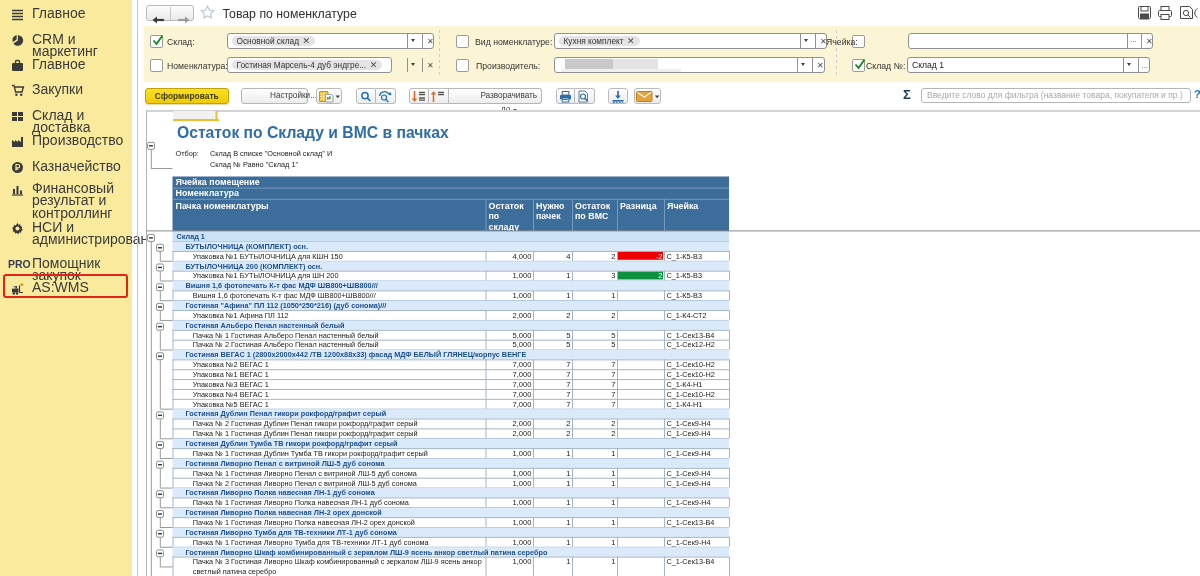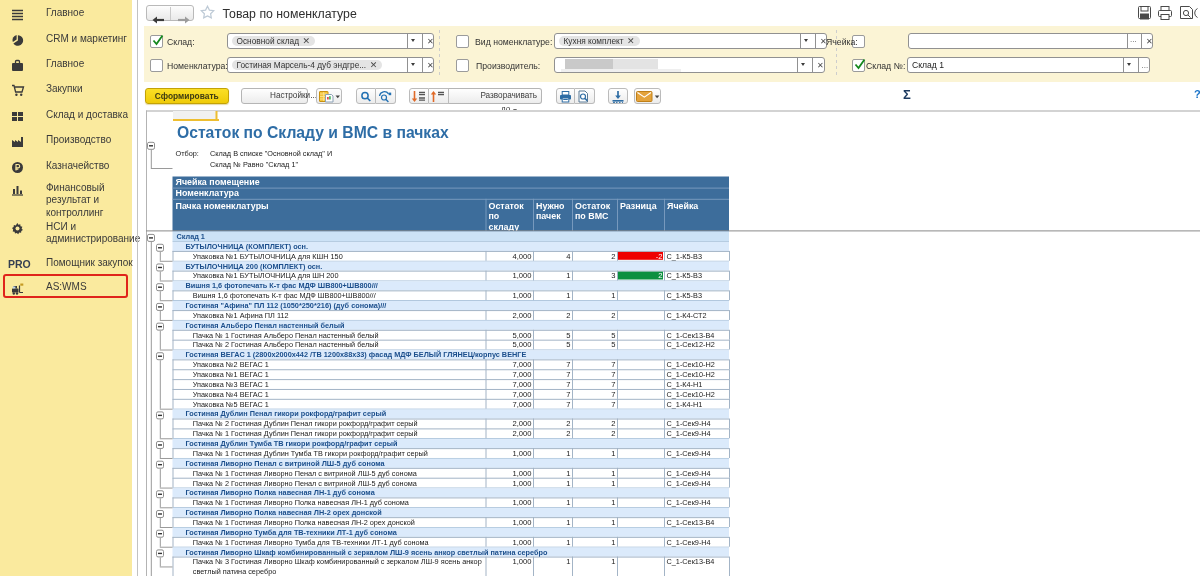--- a/index.html
+++ b/index.html
@@ -1,21 +1,21 @@
 <!DOCTYPE html>
 <html><head><meta charset="utf-8">
 <style>
 * { margin:0; padding:0; box-sizing:border-box; }
 html,body { width:1200px; height:576px; overflow:hidden; background:#fff;
   font-family:"Liberation Sans", sans-serif; }
 #root { position:relative; width:1200px; height:576px; }
 #sidebar { position:absolute; left:0; top:0; width:132px; height:576px; background:#faea9e; }
 .sbi { position:absolute; left:0; width:140px; }
 .sbic { position:absolute; left:11px; top:0; width:16px; }
-.sbl { position:absolute; left:46px; top:0; width:102px; font-size:10px; line-height:12.3px; color:#3a3a3a; }
+.sbl { position:absolute; left:32px; top:0; width:102px; font-size:14px; line-height:12.3px; color:#3a3a3a; }
 #vline1 { position:absolute; left:137px; top:0; width:1px; height:576px; background:#c2c2c2; }
 #redbox { position:absolute; left:3px; top:273.5px; width:124.5px; height:24px; border:2.5px solid #e0241b; border-radius:3px; }
 .navbtns { position:absolute; left:145.5px; top:4.5px; width:48px; height:16px; border:1px solid #b9b9b9; border-radius:3px; background:linear-gradient(#fdfdfd,#e9e9e9); }
 .navbtns .sep { position:absolute; left:23px; top:1px; width:1px; height:13px; background:#c9c9c9; }
 .arrowL { position:absolute; left:4px; top:4px; }
 .arrowR { position:absolute; left:28px; top:4px; }
 #star { position:absolute; left:200px; top:5px; }
 #title { position:absolute; left:222.5px; top:7px; font-size:12.3px; color:#2f2f2f; }
 #topicons { position:absolute; left:1134px; top:6px; }
 #fpanel { position:absolute; left:144px; top:26px; width:1056px; height:56px; background:#fbf4d5; }
@@ -176,21 +176,21 @@
   <div class="fgroup" style="left:227px;top:33px;width:207px">
     <span class="pill">Основной склад<span class="x">✕</span></span>
     <div class="fsep" style="left:179px"></div>
     <div class="fsep" style="left:193.5px"></div>
     <span class="caret" style="position:absolute;left:182.5px;top:5px"></span>
     <span class="fbx" style="left:199px;top:2.5px">✕</span>
   </div>
 
   <div class="cb" style="left:150px;top:58.5px"></div>
   <div class="flabel" style="left:167px;top:61px">Номенклатура:</div>
-  <div class="fgroup" style="left:227px;top:57px;width:207px">
+  <div class="fgroup" style="left:227px;top:57px;width:165px">
     <span class="pill">Гостиная Марсель-4 дуб эндгре...<span class="x">✕</span></span>
     <div class="fsep" style="left:179px"></div>
     <div class="fsep" style="left:193.5px"></div>
     <span class="caret" style="position:absolute;left:182.5px;top:5px"></span>
     <span class="fbx" style="left:199px;top:2.5px">✕</span>
   </div>
 
   <div class="cb" style="left:456px;top:34.5px"></div>
   <div class="flabel" style="left:475px;top:37px">Вид номенклатуре:</div>
   <div class="fgroup" style="left:554px;top:33px;width:273px">
@@ -302,20 +302,21 @@
   </div>
   <div class="ibtn" style="left:633.5px;width:27px">
     <svg width="25" height="13" viewBox="0 0 25 13">
         <rect x="1.5" y="1.5" width="15.5" height="10" rx="1" fill="#e4a33c" stroke="#c08018"></rect>
         <path d="M2.5 2.5l6.8 4.6 6.7-4.6" stroke="#fff" stroke-width="1.1" fill="none"></path>
         <path d="M19.8 5.5h4.6l-2.3 2.8z" fill="#444"></path>
       </svg>
   </div>
 
   <div id="sigma">Σ</div>
+  <div id="ffilter">Введите слово для фильтра (название товара, покупателя и пр.)</div>
   <div id="qmark">?</div>
 
   <svg id="report" width="1054" height="466" viewBox="0 0 1054 466" font-family="Liberation Sans, sans-serif">
 <rect x="0" y="0" width="1054" height="466" fill="#ffffff"></rect>
 <rect x="0" y="0.5" width="1054" height="1" fill="#a8a8a8"></rect>
 <rect x="0" y="0.5" width="1" height="465.5" fill="#b3b3b3"></rect>
 <rect x="27.0" y="1.0" width="44" height="8.5" fill="#f1f1f1"></rect>
 <rect x="27.0" y="9.0" width="46" height="2" fill="#eebe30"></rect>
 <rect x="69.5" y="1.0" width="2" height="10" fill="#eebe30"></rect>
 <text x="31.0" y="28.2" font-size="15.7" font-weight="bold" fill="#2e6da6">Остаток по Складу и ВМС в пачках</text>

